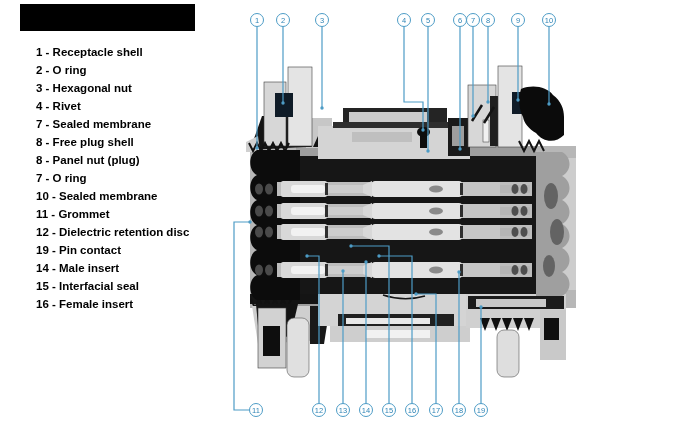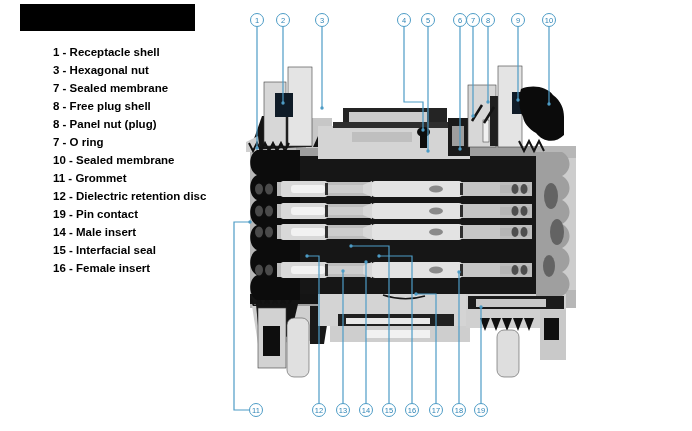--- a/index.html
+++ b/index.html
@@ -7,39 +7,41 @@
     width:692px;height:431px;position:relative;overflow:hidden;
     background:#ffffff;font-family:"Liberation Sans",sans-serif;
   }
   .logo-bar{
     position:absolute;left:20px;top:4px;width:175px;height:27px;background:#000;
   }
   .parts-list{
     position:absolute;left:36px;top:43px;margin:0;padding:0;list-style:none;
   }
   .parts-list li{
-    font-size:11.5px;line-height:18px;font-weight:bold;color:#000;white-space:nowrap;margin-left:17px;
+    font-size:11.5px;line-height:18px;font-weight:bold;color:#000;white-space:nowrap;
   }
   .diagram-svg{position:absolute;left:0;top:0;}
   .callout-num{
     font-family:"Liberation Sans",sans-serif;font-size:7.5px;fill:#2f84b5;
   }
 </style>
 </head>
 <body>
 
 <div class="logo-bar"></div>
 
 <ul class="parts-list">
 
     <li>1 - Receptacle shell</li>
 
+    <li>2 - O ring</li>
 
     <li>3 - Hexagonal nut</li>
 
+    <li>4 - Rivet</li>
 
     <li>7 - Sealed membrane</li>
 
     <li>8 - Free plug shell</li>
 
 
     <li>8 - Panel nut (plug)</li>
 
     <li>7 - O ring</li>
 

